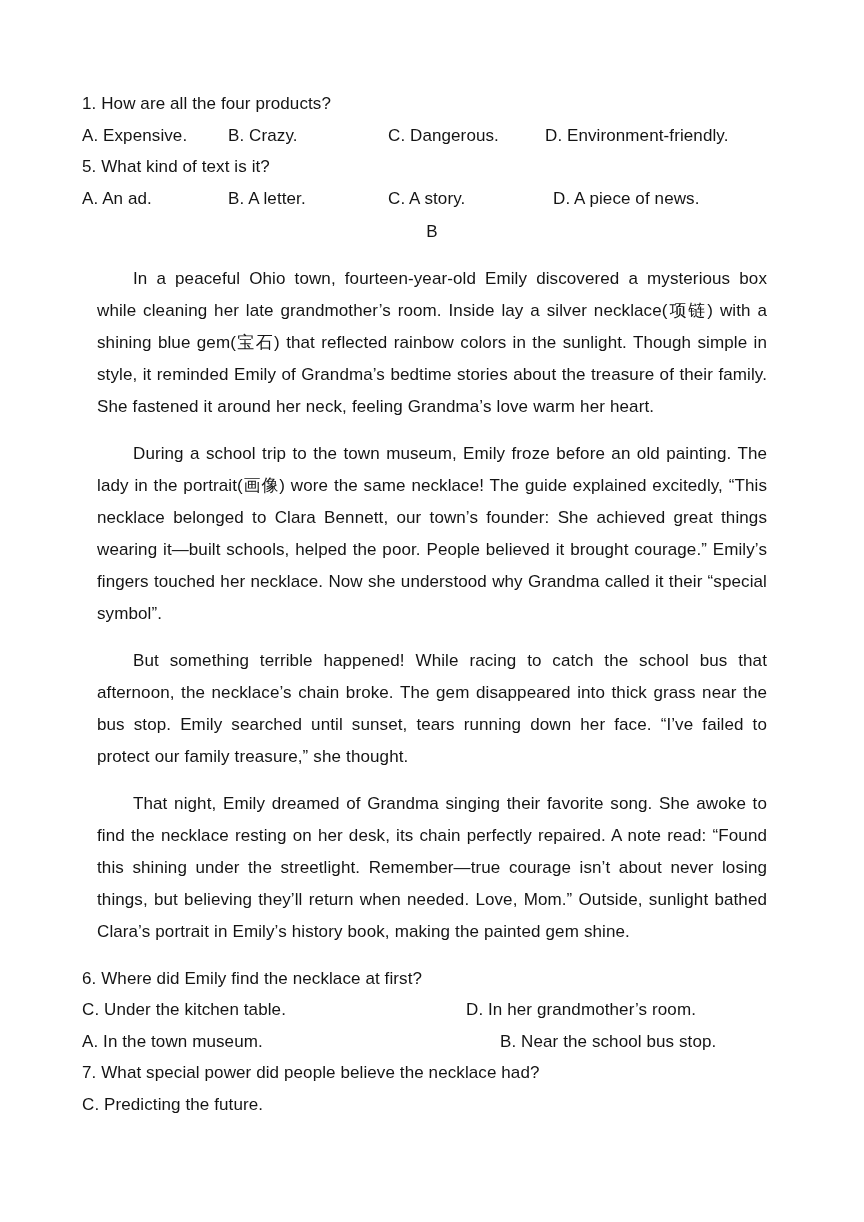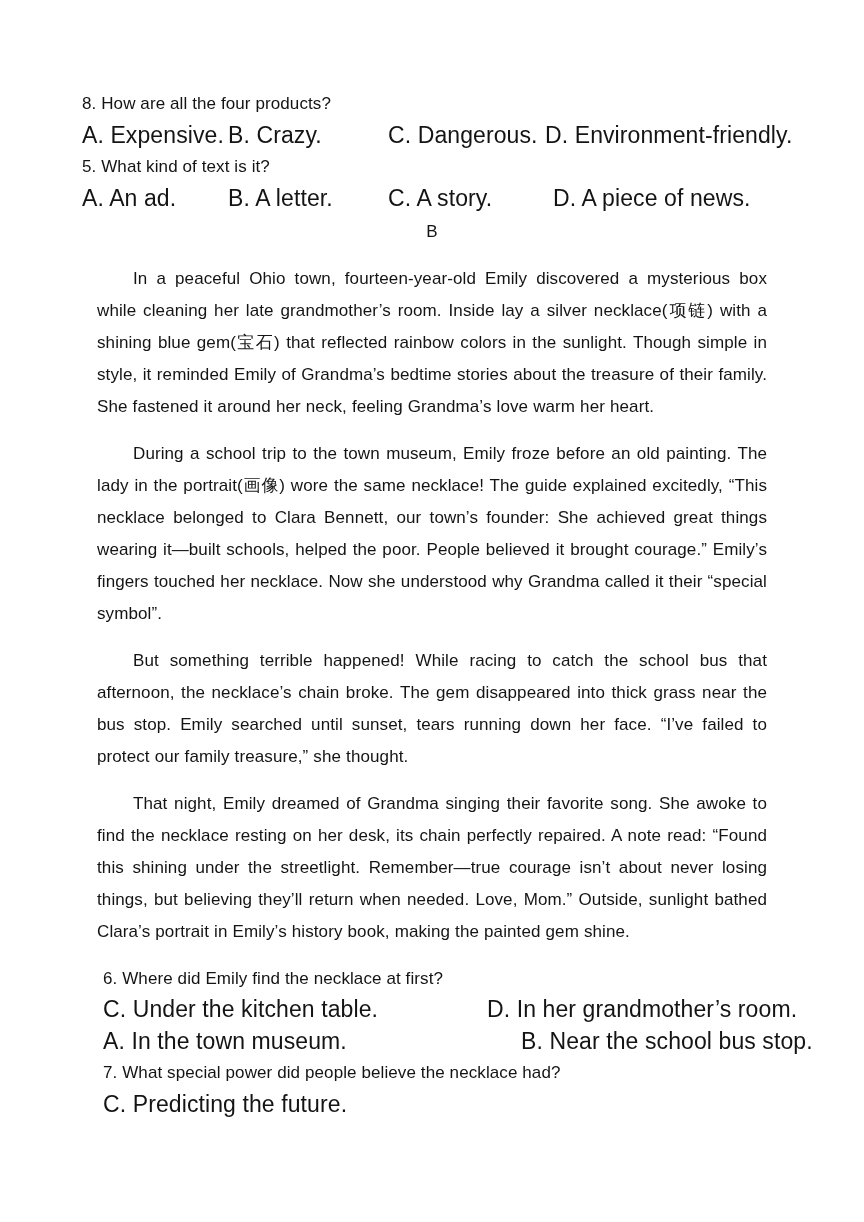--- a/index.html
+++ b/index.html
@@ -39,21 +39,21 @@
     line-height: 31.5px;
     letter-spacing: 0.1px;
     white-space: nowrap;
   }
 
   
   .opt-row {
     position: relative;
     height: 31.5px;
     line-height: 31.5px;
-    font-size: 23px;
+    font-size: 17px;
     letter-spacing: 0.1px;
     white-space: nowrap;
   }
   .opt {
     position: absolute;
     top: 0;
   }
 
   
   .section-letter {
@@ -76,30 +76,29 @@
     margin: 15px;
   }
   
   .para.natural-end {
     text-align-last: left;
   }
 
   
   .qblock {
     margin-top: 1px;
-    margin-left: 21px;
   }
 </style>
 </head>
 <body>
 
 <div class="page">
   <div class="content">
 
-    <div class="q-stem">8. How are all the four products?</div>
+    <div class="q-stem">1. How are all the four products?</div>
     <div class="opt-row">
       <span class="opt" style="left:0px">A. Expensive.</span>
       <span class="opt" style="left:146px">B. Crazy.</span>
       <span class="opt" style="left:306px">C. Dangerous.</span>
       <span class="opt" style="left:463px">D. Environment-friendly.</span>
     </div>
 
     <div class="q-stem">5. What kind of text is it?</div>
     <div class="opt-row">
       <span class="opt" style="left:0px">A. An ad.</span>

